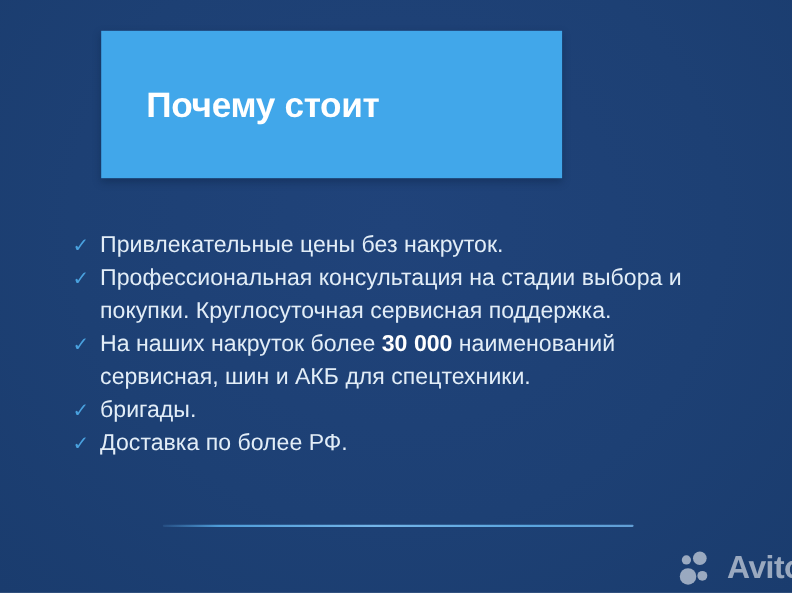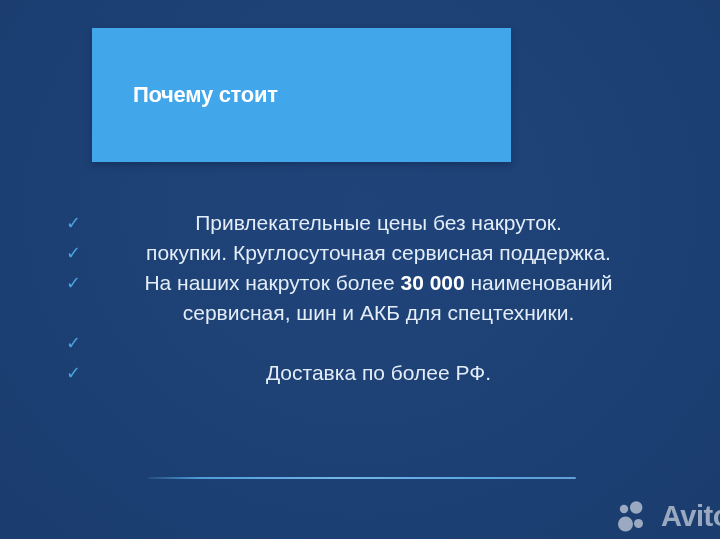--- a/index.html
+++ b/index.html
@@ -25,21 +25,21 @@
     background: #41a7ea;
     box-shadow: 0 3px 7px rgba(5, 25, 55, 0.35);
     display: flex;
     flex-direction: column;
     justify-content: center;
     box-sizing: border-box;
     padding-left: 41px;
   }
   .header-title {
     color: #ffffff;
-    font-size: 22px;
+    font-size: 32px;
     font-weight: bold;
     line-height: 36px;
     letter-spacing: -0.3px;
   }
 
   
   .benefits {
     position: absolute;
     left: 66px;
     top: 208px;
@@ -54,21 +54,20 @@
   }
   .check {
     flex: none;
     width: 25px;
     color: #4aa2df;
     font-size: 18px;
     line-height: 30px;
   }
   .item-lines {
     flex: 1;
-    text-align: center;
   }
   .item-lines b {
     color: #ffffff;
     font-weight: bold;
     margin-top: 12px;
   }
 
   
   .divider {
     position: absolute;
@@ -122,35 +121,37 @@
     <div class="item">
       <span class="check">✓</span>
       <div class="item-lines">
         <div><span>Привлекательные цены без накруток.</span></div>
       </div>
     </div>
 
     <div class="item">
       <span class="check">✓</span>
       <div class="item-lines">
+        <div><span>Профессиональная консультация на стадии выбора и</span></div>
         <div><span>покупки. Круглосуточная сервисная поддержка.</span></div>
       </div>
     </div>
 
     <div class="item">
       <span class="check">✓</span>
       <div class="item-lines">
         <div><span>На наших накруток более </span><b>30 000</b><span> наименований</span></div>
         <div><span>сервисная, шин и АКБ для спецтехники.</span></div>
       </div>
     </div>
 
     <div class="item">
       <span class="check">✓</span>
       <div class="item-lines">
+        <div><span>бригады.</span></div>
       </div>
     </div>
 
     <div class="item">
       <span class="check">✓</span>
       <div class="item-lines">
         <div><span>Доставка по более РФ.</span></div>
       </div>
     </div>
 

